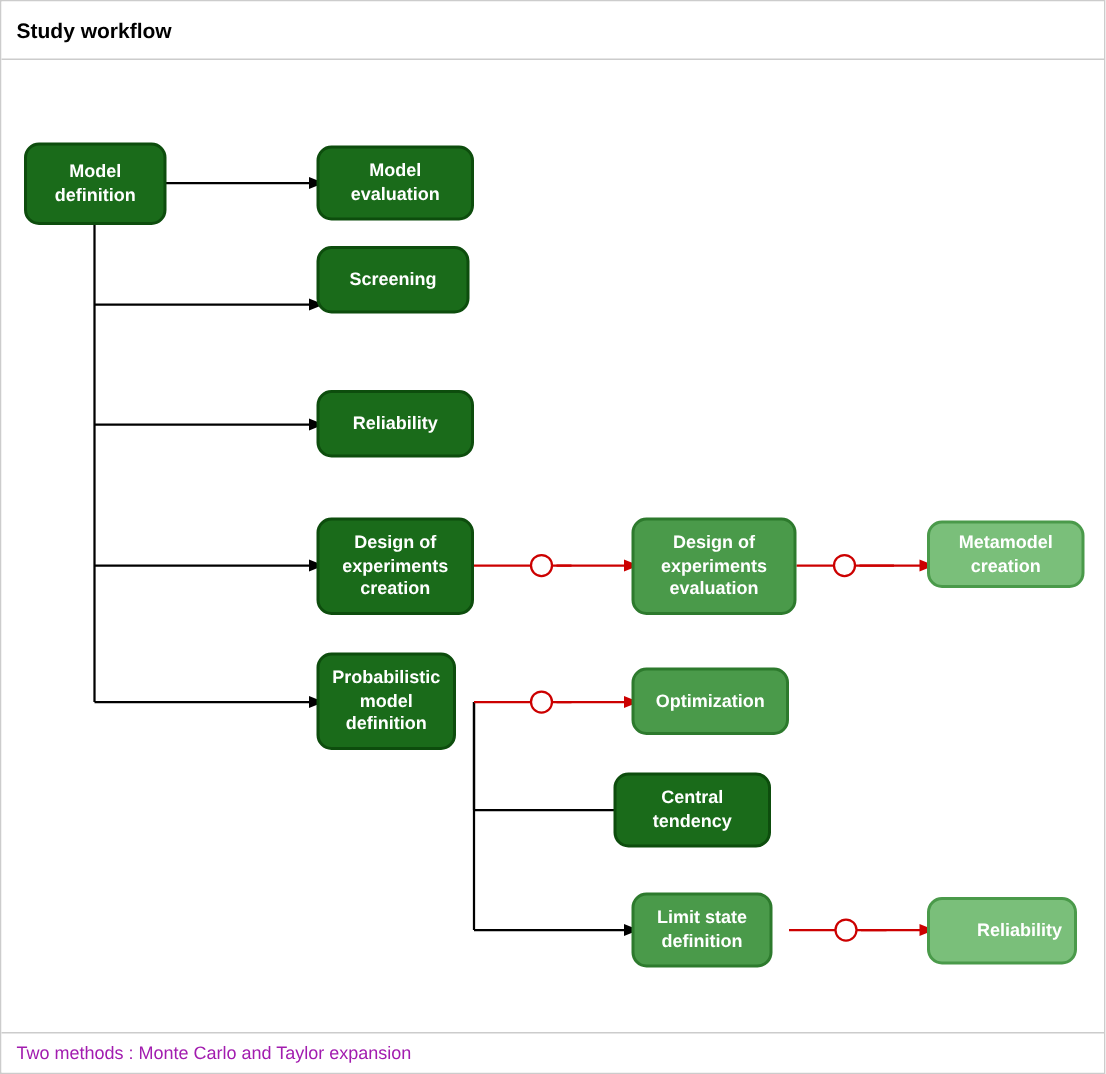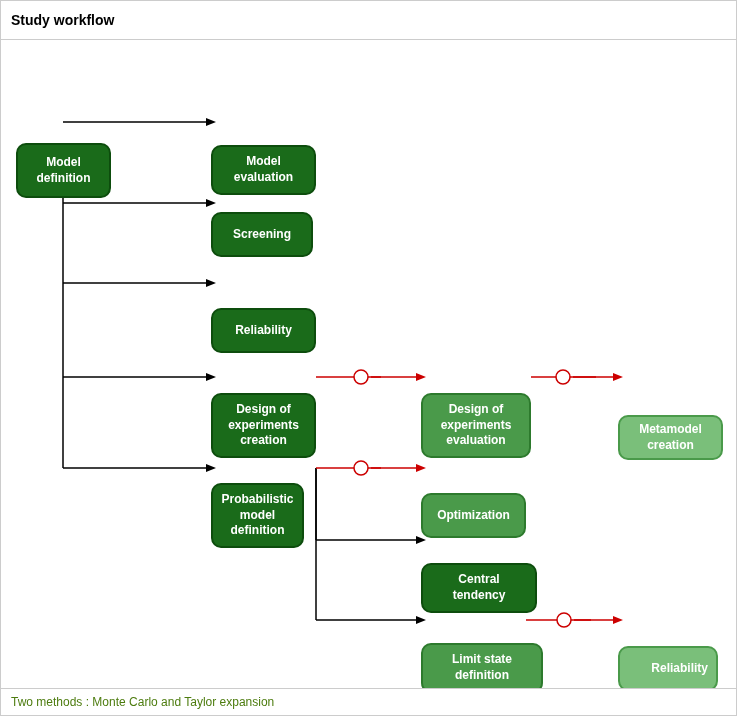--- a/index.html
+++ b/index.html
@@ -28,39 +28,38 @@
     }
     .diagram-area {
       flex: 1;
       position: relative;
       overflow: hidden;
       background: #fff;
     }
     .footer-text {
       padding: 6px 10px;
       font-size: 12px;
-      color: #4d7c0f;
+      color: #a21caf;
       border-top: 1px solid #ccc;
       background: #fff;
     }
 
     
     .node {
       position: absolute;
       border-radius: 10px;
       display: flex;
       align-items: center;
       justify-content: center;
       text-align: center;
       font-size: 12px;
       font-weight: bold;
       color: #fff;
       padding: 6px 8px;
       line-height: 1.3;
-      margin-top: 48px;
     }
     .node-dark {
       background: #1a6b1a;
       border: 2px solid #0d4d0d;
     }
     .node-medium {
       background: #4a9a4a;
       border: 2px solid #2d7a2d;
       color: #fff;
     }
@@ -153,37 +152,37 @@
     </div>
 
     <div class="node node-dark" style="left:210px; top:305px; width:105px; height:65px;">
       <span>Design of<br>experiments<br>creation</span>
     </div>
 
     <div class="node node-medium" style="left:420px; top:305px; width:110px; height:65px;">
       <span>Design of<br>experiments<br>evaluation</span>
     </div>
 
-    <div class="node node-light" style="left:617px; top:327px; width:105px; height:45px;">
+    <div class="node node-light" style="left:617px; top:307px; width:105px; height:45px;">
       <span>Metamodel<br>creation</span>
     </div>
 
     <div class="node node-dark" style="left:210px; top:395px; width:93px; height:65px;">
       <span>Probabilistic<br>model<br>definition</span>
     </div>
 
     <div class="node node-medium" style="left:420px; top:405px; width:105px; height:45px;">
       <span>Optimization</span>
     </div>
 
-    <div class="node node-dark" style="left:420px; top:475px; width:116px; height:50px;">
+    <div class="node node-dark" style="left:408px; top:475px; width:105px; height:50px;">
       <span>Central<br>tendency</span>
     </div>
 
-    <div class="node node-medium" style="left:420px; top:555px; width:122px; height:50px;">
+    <div class="node node-medium" style="left:420px; top:555px; width:94px; height:50px;">
       <span>Limit state<br>definition</span>
     </div>
 
     <div class="node node-light" style="left:617px; top:558px; width:100px; height:45px;justify-content:flex-end;">
       <span>Reliability</span>
     </div>
   </div>
   <div class="footer-text">
     <span>Two methods : Monte Carlo and Taylor expansion</span>
   </div>

